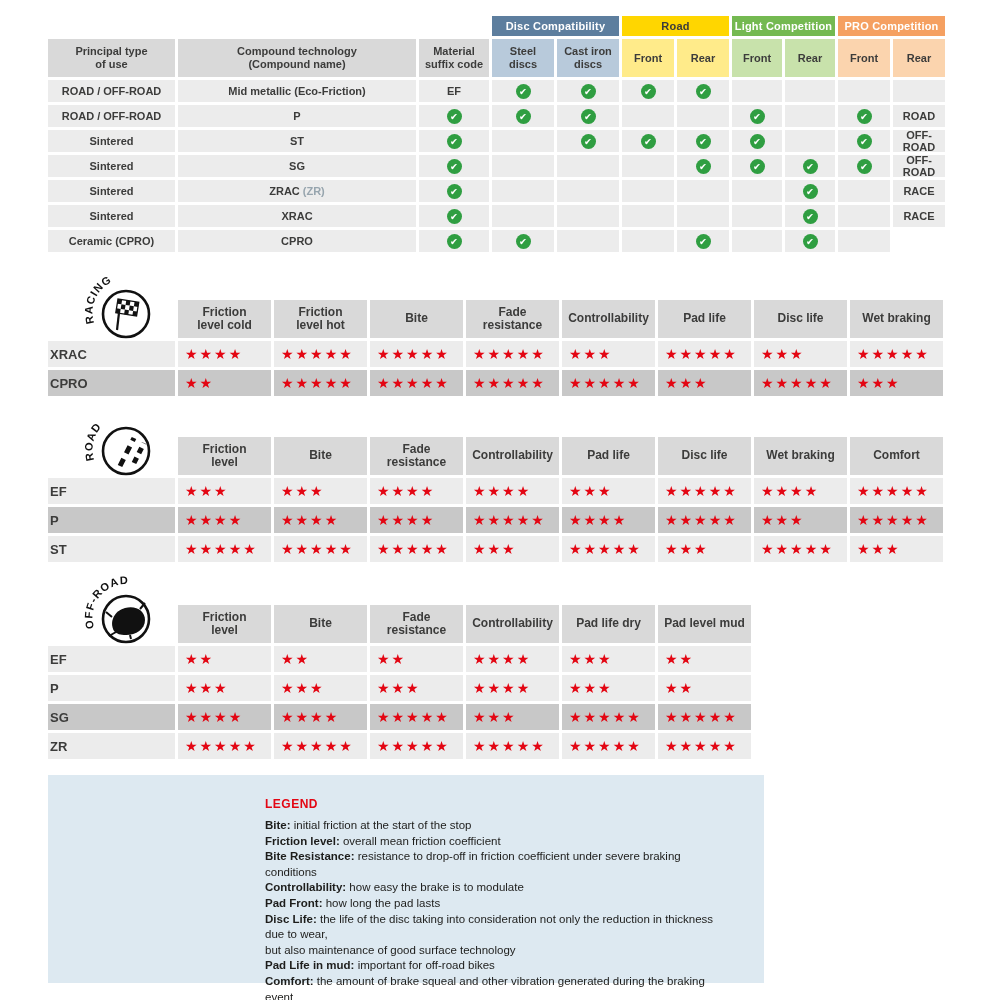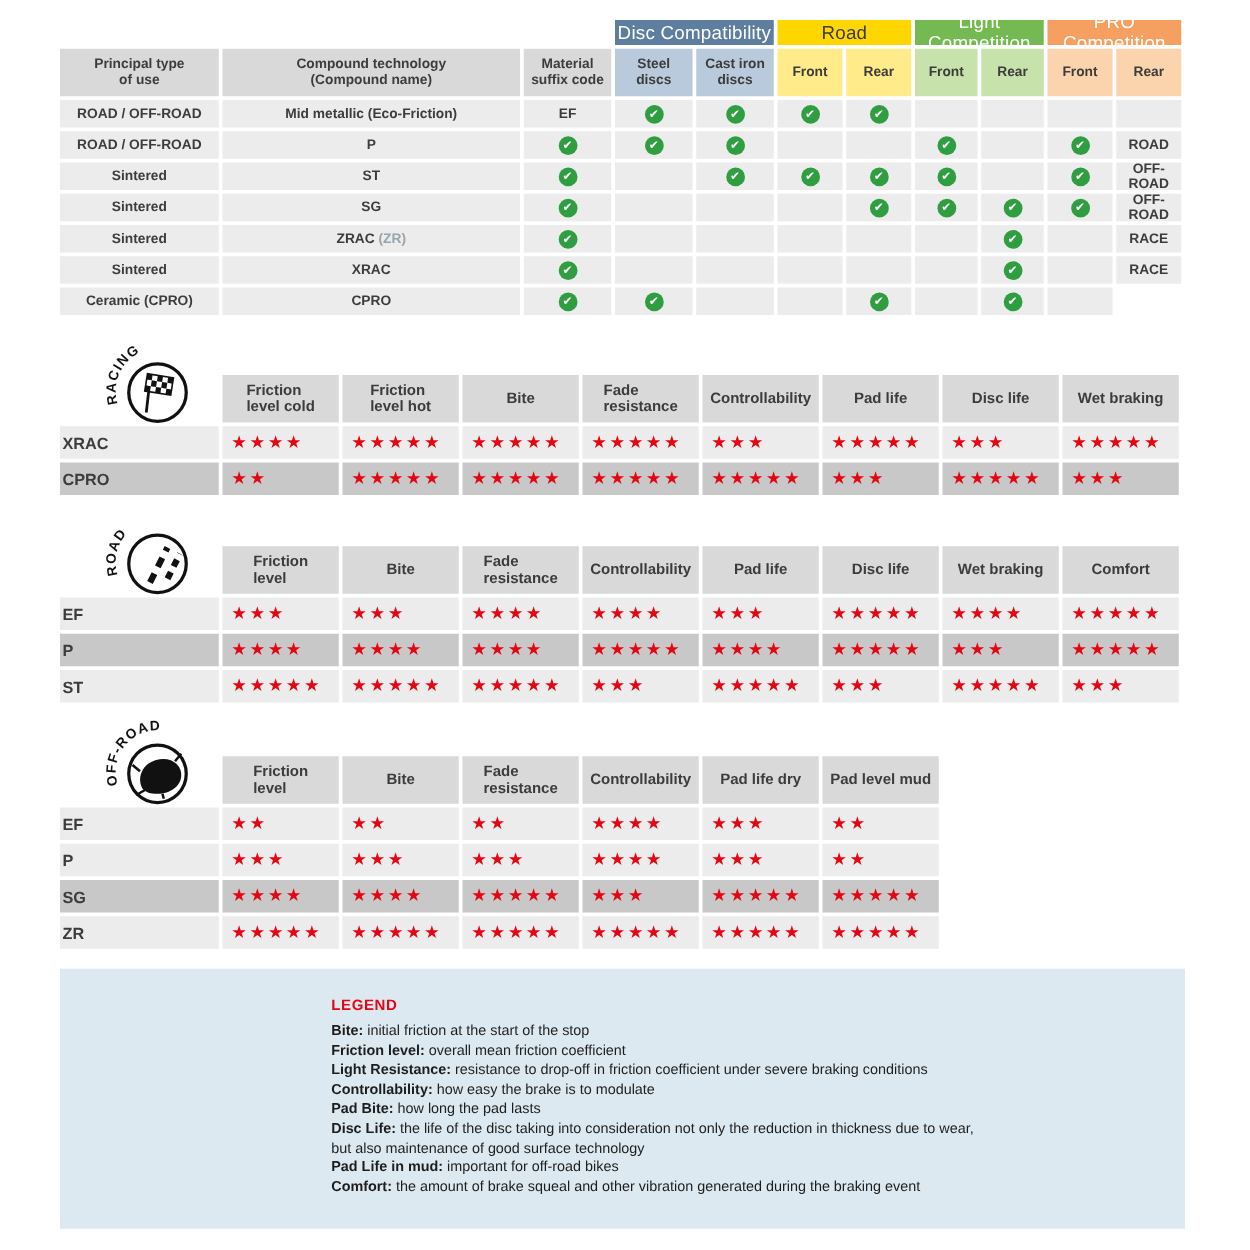--- a/index.html
+++ b/index.html
@@ -6,21 +6,21 @@
   html,body{width:1000px;height:1000px}
   body{background:#fff;font-family:"Liberation Sans",sans-serif;color:var(--text-dark,#3c3c3b)}
   .page{position:relative;width:1000px;height:1000px;overflow:hidden;background:#fff}
 
   
   .compat{position:absolute;left:48px;top:16px;display:grid;
     grid-template-columns:127px 238px 70px 62px 62px 52px 52px 50px 50px 52px 52px;
     grid-template-rows:20px 38px repeat(7,22px);gap:3px}
   .c{display:flex;align-items:center;justify-content:center;text-align:center}
   .spacer{grid-column:1/span 3}
-  .ghead{grid-column:span 2;font-size:15px;font-weight:normal;letter-spacing:.2px}
+  .ghead{grid-column:span 2;font-size:11px;font-weight:bold;letter-spacing:.2px}
   .g-disc{background:var(--disc-header);color:#fff}
   .g-road{background:var(--road-header);color:var(--text-dark)}
   .g-lc{background:var(--lc-header);color:#fff}
   .g-pro{background:var(--pro-header);color:#fff}
   .chead{font-size:11px;font-weight:bold;line-height:1.15;white-space:pre-line}
   .h-gray{background:var(--header-gray)}
   .h-disc{background:var(--disc-sub)}
   .h-road{background:var(--road-sub)}
   .h-lc{background:var(--lc-sub)}
   .h-pro{background:var(--pro-sub)}
@@ -33,30 +33,30 @@
   
   .section{position:absolute;left:48px}
   .section-racing{top:300px}
   .section-road{top:437px}
   .section-offroad{top:605px}
   .sicon{position:absolute;top:-34px;left:20px}
   .rt{display:grid;gap:3px}
   .rt-8{grid-template-columns:127px repeat(8,93px)}
   .rt-6{grid-template-columns:127px repeat(6,93px)}
   .rh{height:38px;background:var(--header-gray);display:flex;align-items:center;justify-content:center;
-    text-align:left;font-size:12px;font-weight:bold;line-height:1.12;white-space:pre-line}
+    text-align:center;font-size:12px;font-weight:bold;line-height:1.12;white-space:pre-line}
   .rh-empty{background:transparent}
   .rlabel{height:26px;display:flex;align-items:center;padding-left:2px;font-size:13px;font-weight:bold}
   .rstars{height:26px;display:flex;align-items:center;padding-left:7px;color:var(--star-red);
     font-size:14px;letter-spacing:2px;font-family:"DejaVu Sans",sans-serif}
   .row-light{background:var(--row-light)}
   .row-dark{background:var(--row-dark)}
 
   
-  .legend{position:absolute;left:48px;top:775px;width:900px;height:208px;background:var(--legend-bg)}
+  .legend{position:absolute;left:48px;top:775px;width:716px;height:208px;background:var(--legend-bg)}
   .legend-inner{padding:22px 30px 0 217px}
   .legend-title{color:var(--star-red);font-weight:bold;font-size:12px;letter-spacing:.5px;margin-bottom:7px}
   .legend-item{font-size:11.5px;line-height:15.6px;color:#1d1d1b}
   .legend-item b{font-weight:bold}
 </style>
 </head>
 <body>
 
 <div class="page">
   <div class="compat">
@@ -373,23 +373,23 @@
           <div class="rstars row-light">★★★★★</div>
         </div>
       </section>
     </div>
   <div class="legend">
     <div class="legend-inner">
       <div class="legend-title">LEGEND</div>
       <div>
           <p class="legend-item"><b>Bite:</b> initial friction at the start of the stop</p>
           <p class="legend-item"><b>Friction level:</b> overall mean friction coefficient</p>
-          <p class="legend-item"><b>Light Resistance:</b> resistance to drop-off in friction coefficient under severe braking conditions</p>
+          <p class="legend-item"><b>Bite Resistance:</b> resistance to drop-off in friction coefficient under severe braking conditions</p>
           <p class="legend-item"><b>Controllability:</b> how easy the brake is to modulate</p>
-          <p class="legend-item"><b>Pad Bite:</b> how long the pad lasts</p>
+          <p class="legend-item"><b>Pad Front:</b> how long the pad lasts</p>
           <p class="legend-item"><b>Disc Life:</b> the life of the disc taking into consideration not only the reduction in thickness due to wear,</p>
           <p class="legend-item">but also maintenance of good surface technology</p>
           <p class="legend-item"><b>Pad Life in mud:</b> important for off-road bikes</p>
           <p class="legend-item"><b>Comfort:</b> the amount of brake squeal and other vibration generated during the braking event</p>
         </div>
     </div>
   </div>
 </div>
 
 </body></html>

